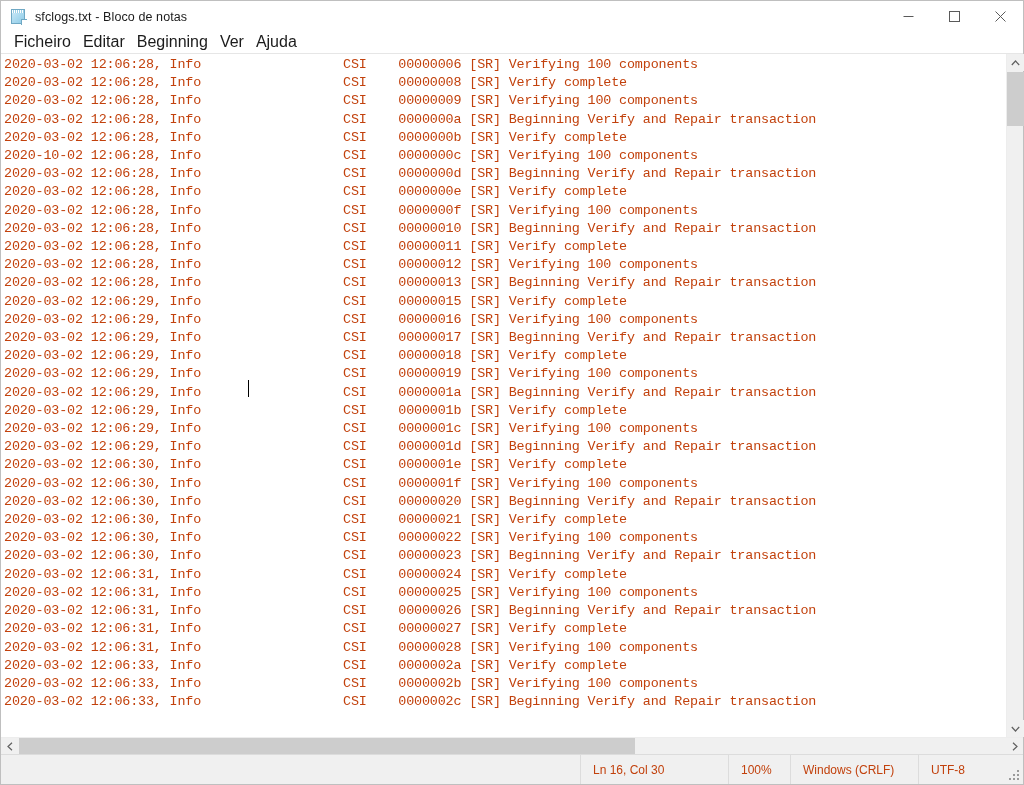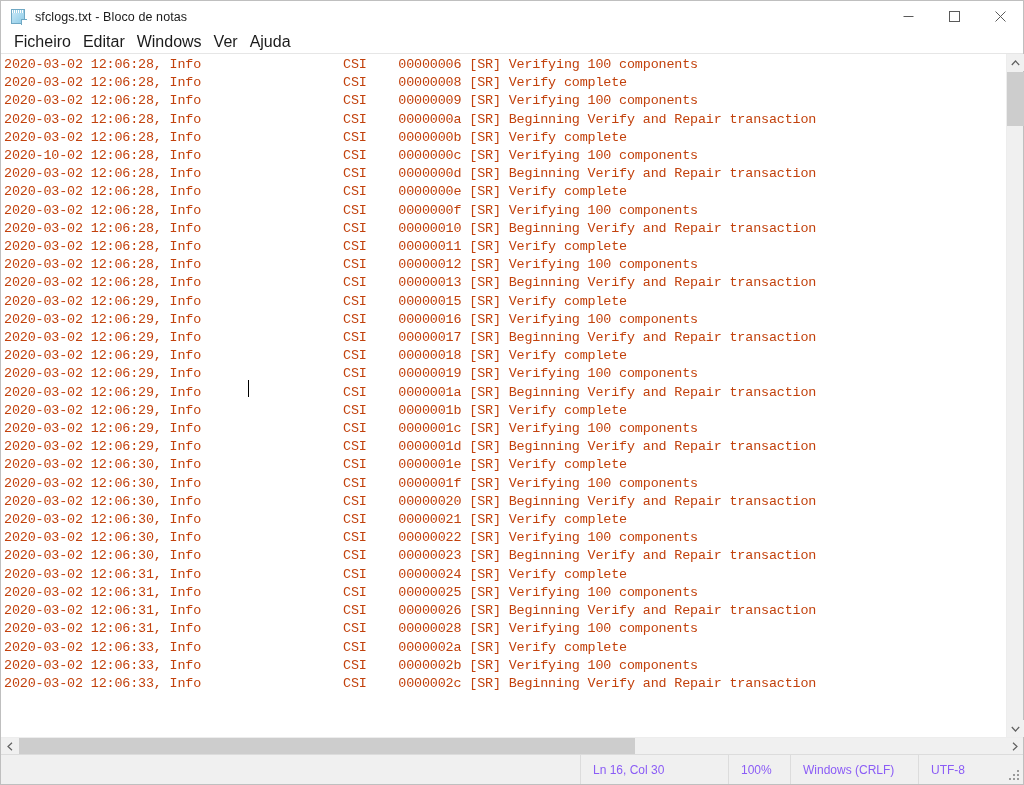--- a/index.html
+++ b/index.html
@@ -206,21 +206,21 @@
 
   
   .statusbar {
     height: 29px;
     min-height: 29px;
     background: #f0f0f0;
     border-top: 1px solid #dcdcdc;
     display: flex;
     align-items: stretch;
     font-size: 12px;
-    color: #8b5cf6;
+    color: #c2410c;
     position: relative;
   }
   .status-spacer { flex: 1; }
   .status-cell {
     display: flex;
     align-items: center;
     border-left: 1px solid #dcdcdc;
     padding-left: 12px;
     white-space: nowrap;
     box-sizing: border-box;
@@ -267,21 +267,21 @@
           <line x1="0.5" y1="0.5" x2="10.5" y2="10.5" stroke="#5a5a5a" stroke-width="1"></line>
           <line x1="10.5" y1="0.5" x2="0.5" y2="10.5" stroke="#5a5a5a" stroke-width="1"></line>
         </svg>
       </div>
     </div>
   </div>
 
   <div class="menubar">
     <div class="menu-item">Ficheiro</div>
     <div class="menu-item">Editar</div>
-    <div class="menu-item">Windows</div>
+    <div class="menu-item">Beginning</div>
     <div class="menu-item">Ver</div>
     <div class="menu-item">Ajuda</div>
   </div>
 
   <div class="editor-wrap">
     <div class="text-area" id="text-area">
       <div class="log-line">2020-03-02 12:06:28, Info                  CSI    00000006 [SR] Verifying 100 components</div>
         <div class="log-line">2020-03-02 12:06:28, Info                  CSI    00000008 [SR] Verify complete</div>
         <div class="log-line">2020-03-02 12:06:28, Info                  CSI    00000009 [SR] Verifying 100 components</div>
         <div class="log-line">2020-03-02 12:06:28, Info                  CSI    0000000a [SR] Beginning Verify and Repair transaction</div>
@@ -305,20 +305,21 @@
         <div class="log-line">2020-03-02 12:06:29, Info                  CSI    0000001d [SR] Beginning Verify and Repair transaction</div>
         <div class="log-line">2020-03-02 12:06:30, Info                  CSI    0000001e [SR] Verify complete</div>
         <div class="log-line">2020-03-02 12:06:30, Info                  CSI    0000001f [SR] Verifying 100 components</div>
         <div class="log-line">2020-03-02 12:06:30, Info                  CSI    00000020 [SR] Beginning Verify and Repair transaction</div>
         <div class="log-line">2020-03-02 12:06:30, Info                  CSI    00000021 [SR] Verify complete</div>
         <div class="log-line">2020-03-02 12:06:30, Info                  CSI    00000022 [SR] Verifying 100 components</div>
         <div class="log-line">2020-03-02 12:06:30, Info                  CSI    00000023 [SR] Beginning Verify and Repair transaction</div>
         <div class="log-line">2020-03-02 12:06:31, Info                  CSI    00000024 [SR] Verify complete</div>
         <div class="log-line">2020-03-02 12:06:31, Info                  CSI    00000025 [SR] Verifying 100 components</div>
         <div class="log-line">2020-03-02 12:06:31, Info                  CSI    00000026 [SR] Beginning Verify and Repair transaction</div>
+        <div class="log-line">2020-03-02 12:06:31, Info                  CSI    00000027 [SR] Verify complete</div>
         <div class="log-line">2020-03-02 12:06:31, Info                  CSI    00000028 [SR] Verifying 100 components</div>
         <div class="log-line">2020-03-02 12:06:33, Info                  CSI    0000002a [SR] Verify complete</div>
         <div class="log-line">2020-03-02 12:06:33, Info                  CSI    0000002b [SR] Verifying 100 components</div>
         <div class="log-line">2020-03-02 12:06:33, Info                  CSI    0000002c [SR] Beginning Verify and Repair transaction</div>
         <div class="caret"></div>
     </div>
 
     <div class="vscroll">
       <div class="vs-arrow up">
         <svg width="9" height="6" viewBox="0 0 9 6">

